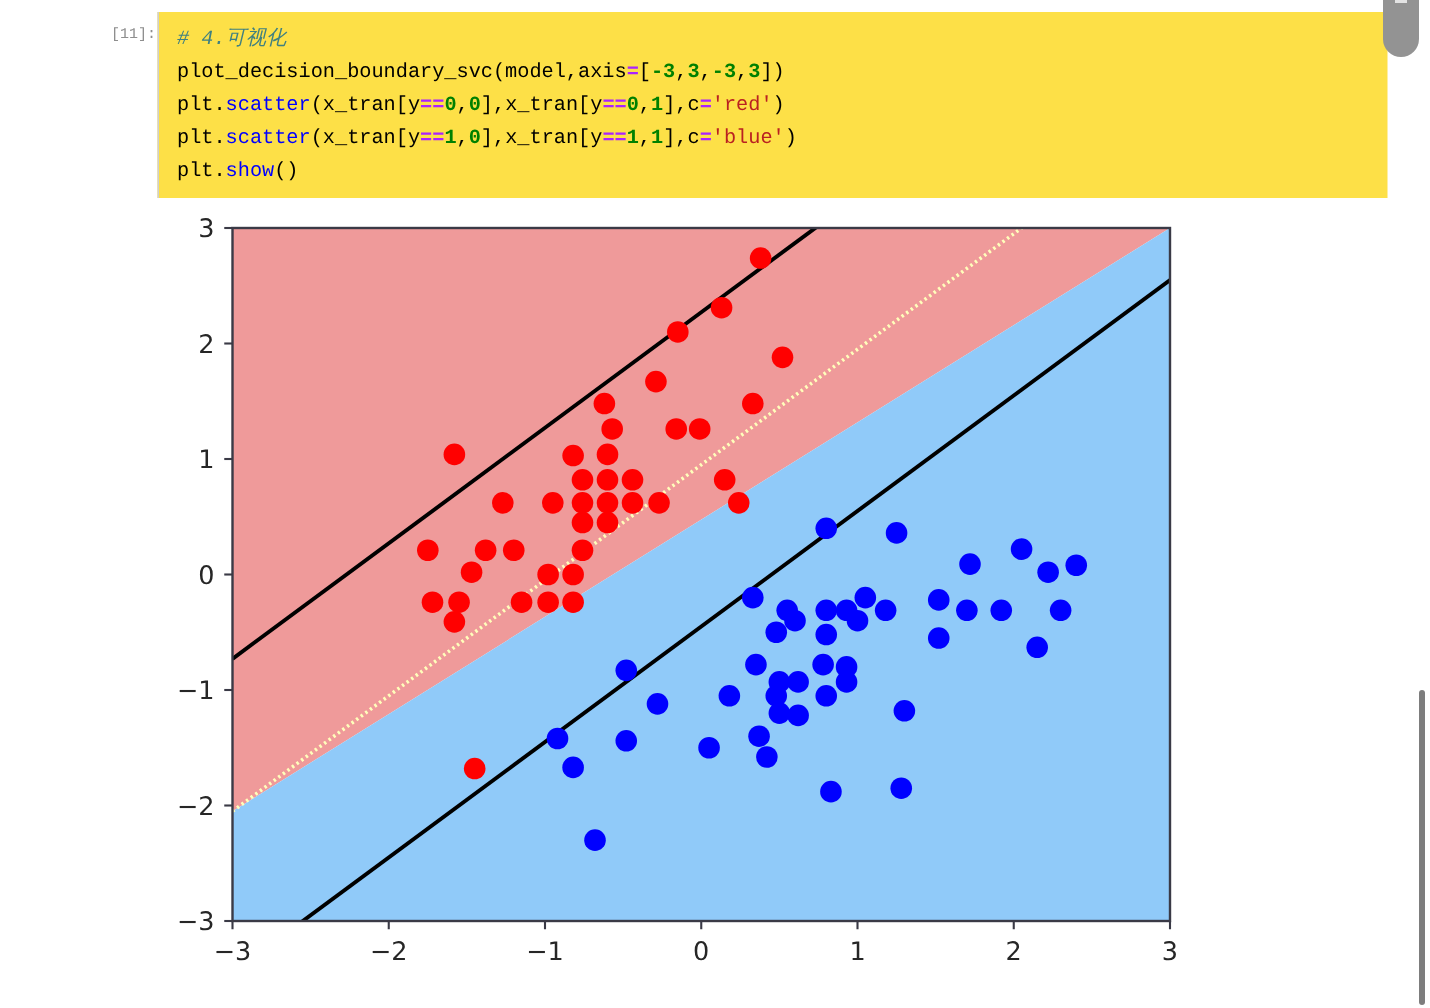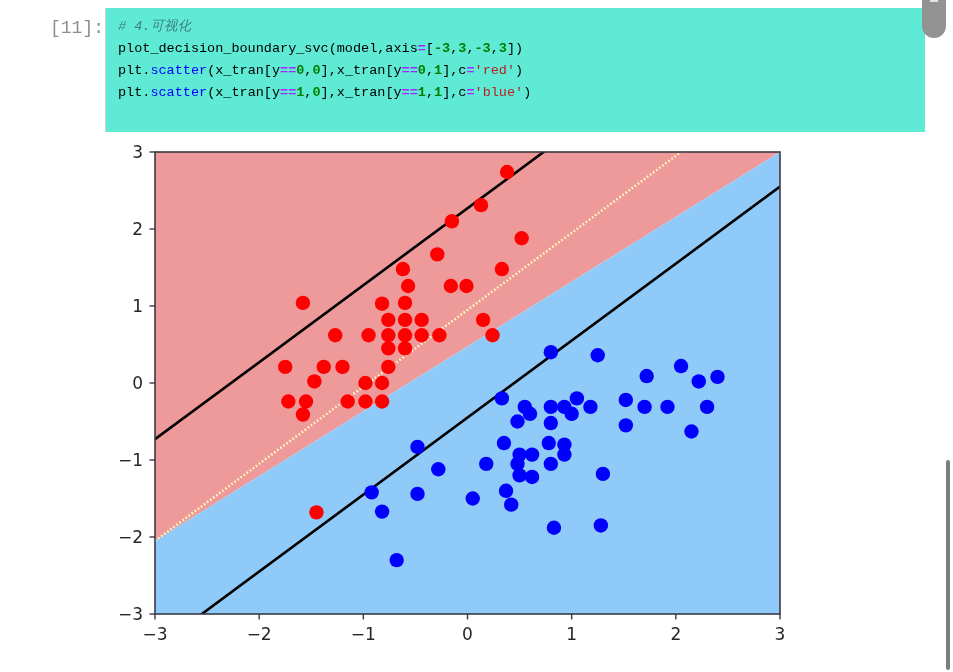--- a/index.html
+++ b/index.html
@@ -22,30 +22,30 @@
     width: 953px;
     height: 140px;
   }
   .prompt {
     position: absolute;
     left: 36px; top: 18px;
     width: 68px;
     text-align: right;
     color: #8e8e8e;
     font-family: "Liberation Mono", monospace;
-    font-size: 18px;
+    font-size: 10px;
     letter-spacing: 0px;
     user-select: none;
   }
   .code-cell {
     position: absolute;
     left: 105px; top: 8px;
     width: 820px;
     height: 124px;
-    background: #5eead4;
+    background: #fde047;
     border-left: 1px solid #cfcfcf;
     box-sizing: border-box;
     padding: 8px 0 8px 12px;
   }
   .code-line {
     font-family: "Liberation Mono", monospace;
     font-size: 13.5px;
     line-height: 22px;
     white-space: pre;
     color: #000000;
@@ -99,20 +99,21 @@
 
 <div id="page">
 
   <div class="cell-wrap">
     <div class="prompt">[11]:</div>
     <div class="code-cell" id="code-cell">
         <div class="code-line"><span class="tok-comment"># 4.可视化</span></div>
         <div class="code-line"><span class="tok-plain">plot_decision_boundary_svc(model,axis</span><span class="tok-op">=</span><span class="tok-plain">[</span><span class="tok-num">-3</span><span class="tok-plain">,</span><span class="tok-num">3</span><span class="tok-plain">,</span><span class="tok-num">-3</span><span class="tok-plain">,</span><span class="tok-num">3</span><span class="tok-plain">])</span></div>
         <div class="code-line"><span class="tok-plain">plt.</span><span class="tok-fn">scatter</span><span class="tok-plain">(x_tran[y</span><span class="tok-op">==</span><span class="tok-num">0</span><span class="tok-plain">,</span><span class="tok-num">0</span><span class="tok-plain">],x_tran[y</span><span class="tok-op">==</span><span class="tok-num">0</span><span class="tok-plain">,</span><span class="tok-num">1</span><span class="tok-plain">],c</span><span class="tok-op">=</span><span class="tok-str">'red'</span><span class="tok-plain">)</span></div>
         <div class="code-line"><span class="tok-plain">plt.</span><span class="tok-fn">scatter</span><span class="tok-plain">(x_tran[y</span><span class="tok-op">==</span><span class="tok-num">1</span><span class="tok-plain">,</span><span class="tok-num">0</span><span class="tok-plain">],x_tran[y</span><span class="tok-op">==</span><span class="tok-num">1</span><span class="tok-plain">,</span><span class="tok-num">1</span><span class="tok-plain">],c</span><span class="tok-op">=</span><span class="tok-str">'blue'</span><span class="tok-plain">)</span></div>
+        <div class="code-line"><span class="tok-plain">plt.</span><span class="tok-fn">show</span><span class="tok-plain">()</span></div>
       </div>
   </div>
 
   <div class="sb-thumb-top"></div>
   <div class="sb-track-right"></div>
 
   <div class="figure">
     <svg class="plot-svg" id="plot-svg" width="860" height="534" viewBox="0 0 860 534">
         <defs>
           <clipPath id="axclip">

